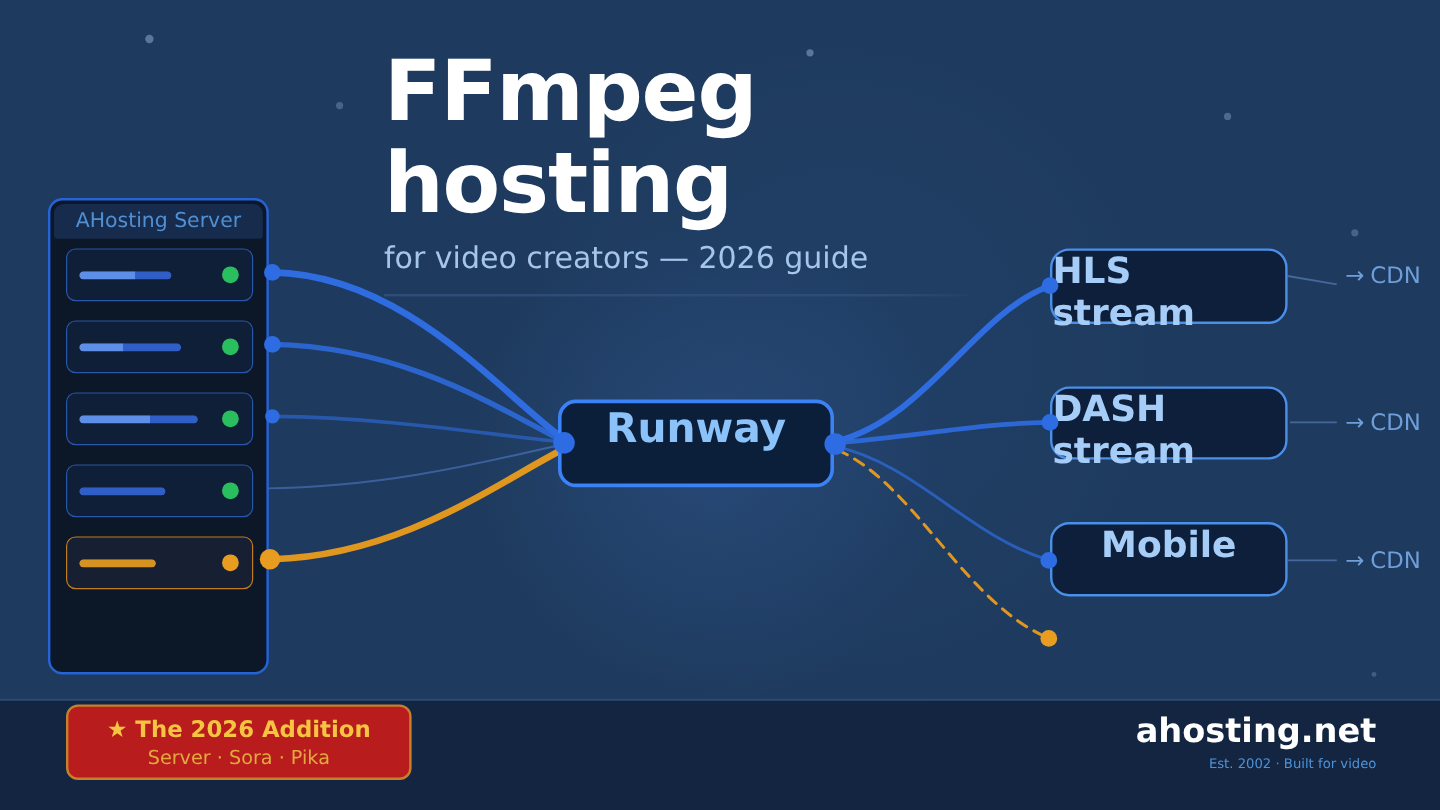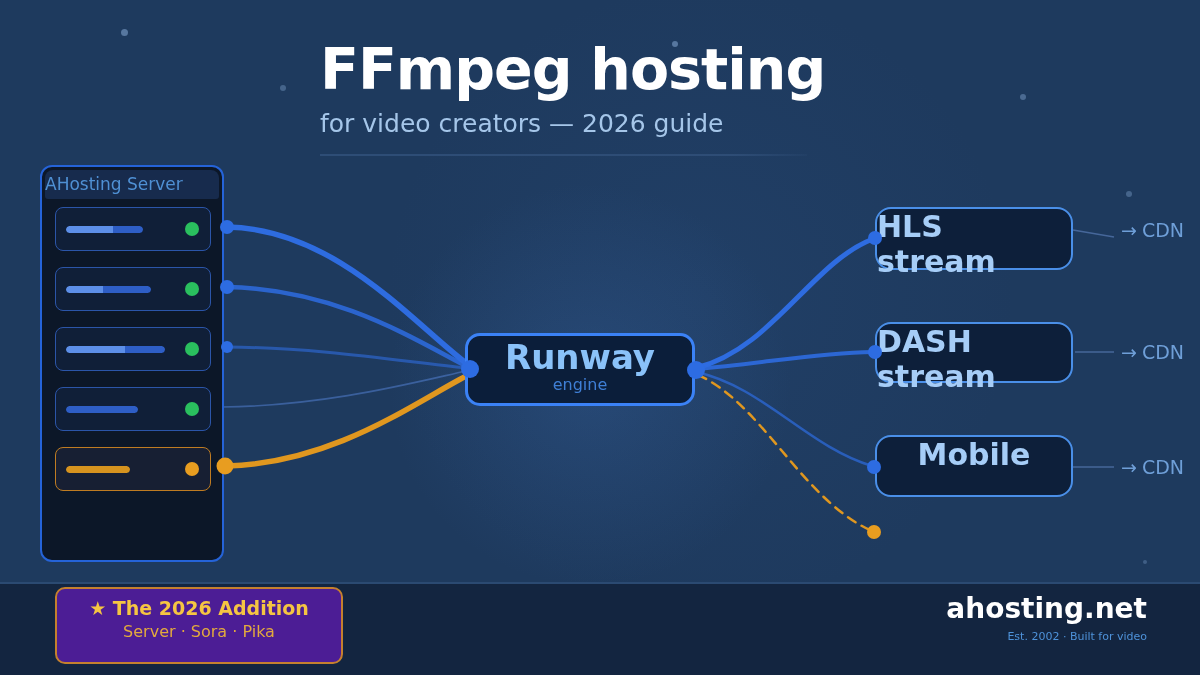--- a/index.html
+++ b/index.html
@@ -9,37 +9,37 @@
     position:relative; width:1200px; height:675px; overflow:hidden;
     background:
       radial-gradient(circle 280px at 590px 385px, rgba(58,104,168,0.28), rgba(58,104,168,0) 72%),
       radial-gradient(circle 420px at 700px 300px, rgba(46,86,140,0.18), rgba(46,86,140,0) 75%),
       #1e3a5e;
   }
   .deco-dot { position:absolute; border-radius:50%; background:#8fb4e0; }
 
   
   .header { position:absolute; left:320px; top:38px; width:565px; }
-  .title { font-size:57px; font-weight:bold; color:#ffffff; letter-spacing:-1px; line-height:1.1; }
+  .title { font-size:70px; font-weight:bold; color:#ffffff; letter-spacing:-1px; line-height:1.1; }
   .subtitle { margin-top:8px; font-size:25px; color:#a5c6e9; }
   .header-divider { margin-top:16px; width:487px; height:2px;
     background:linear-gradient(to right, #2e4d76 85%, rgba(46,77,118,0.2)); }
 
   
   svg.layer { position:absolute; left:0; top:0; }
   svg.edges { z-index:1; }
   svg.dots  { z-index:3; }
   .node-box, .server-panel, .footer-band { z-index:2; }
 
   
   .server-panel { position:absolute; left:40px; top:165px; width:184px; height:397px;
     background:#0c1728; border:2px solid #2563d8; border-radius:12px; }
   .panel-header { position:absolute; left:3px; right:3px; top:3px; height:29px;
     background:#172b4d; border-radius:8px 8px 3px 3px;
-    font-size:17px; color:#4f90d4; line-height:28px; }
+    text-align:center; font-size:17px; color:#4f90d4; line-height:28px; }
   .server-row { position:absolute; left:13px; width:156px; height:44px;
     background:#101f38; border:1px solid #2b55a8; border-radius:8px; }
   .server-row.ai-row { border-color:#bf7c22; background:#171f33; }
   .load-bar { position:absolute; left:10px; top:50%; margin-top:-3.5px; height:7px;
     border-radius:4px; display:flex; overflow:hidden; }
   .seg-light { height:7px; background:#5d8fe8; border-radius:4px 0 0 4px; }
   .seg-dark  { height:7px; background:#2e5ec6; border-radius:0 4px 4px 0; }
   .seg-only  { border-radius:4px; }
   .seg-orange{ height:7px; background:#d6931f; border-radius:4px; }
   .status-led { position:absolute; right:11px; top:50%; margin-top:-7px;
@@ -68,22 +68,22 @@
 
   .cdn-label { position:absolute; font-size:19px; color:#6f9fd8; white-space:nowrap; }
   .cdn-hls    { left:1121px; top:219px; }
   .cdn-dash   { left:1121px; top:341px; }
   .cdn-mobile { left:1121px; top:456px; }
   .cdn-arrow { margin-right:5px; }
 
   
   .footer-band { position:absolute; left:0; top:582px; width:1200px; height:93px;
     background:#132540; border-top:2px solid #2b4a72; }
-  .addition-box { position:absolute; left:55px; top:3px; width:288px; height:77px;
-    background:#4c1d95; border:2px solid #c5802e; border-radius:10px; text-align:center; }
+  .addition-box { position:absolute; left:55px; top:3px; width:288px; height:63px;
+    background:#b91c1c; border:2px solid #c5802e; border-radius:10px; text-align:center; }
   .addition-title { margin-top:8px; font-size:19px; font-weight:bold; color:#f5c542; }
   .addition-sub { margin-top:3px; font-size:16px; color:#e2a93e; }
   .brand { position:absolute; right:53px; top:8px; text-align:right; }
   .brand-name { font-size:28px; font-weight:bold; color:#ffffff; }
   .brand-tagline { margin-top:5px; font-size:11px; color:#4e92d9; }
 </style>
 </head>
 <body>
 
 <div class="stage">
@@ -153,21 +153,20 @@
     <div class="server-row ai-row" style="top:280px;">
       <span class="load-bar">
           <span class="seg-orange" style="width:64px"></span>
         </span>
       <span class="status-led led-orange"></span>
     </div>
   </aside>
 
   <div class="engine-node node-box">
     <div class="engine-title">Runway</div>
-    <div class="engine-sub">engine</div>
   </div>
 
   <div class="out-box out-hls node-box">
     <span>HLS stream</span>
   </div>
   <div class="out-box out-mobile node-box">
     <span>Mobile</span>
   </div>
   <div class="out-box out-dash node-box">
     <span>DASH stream</span>

